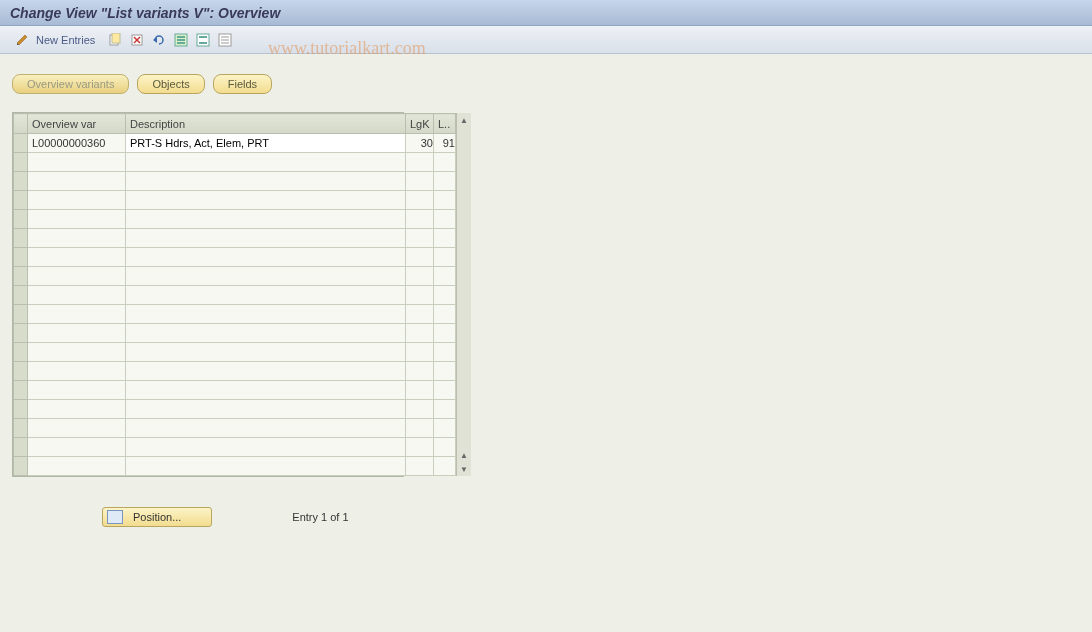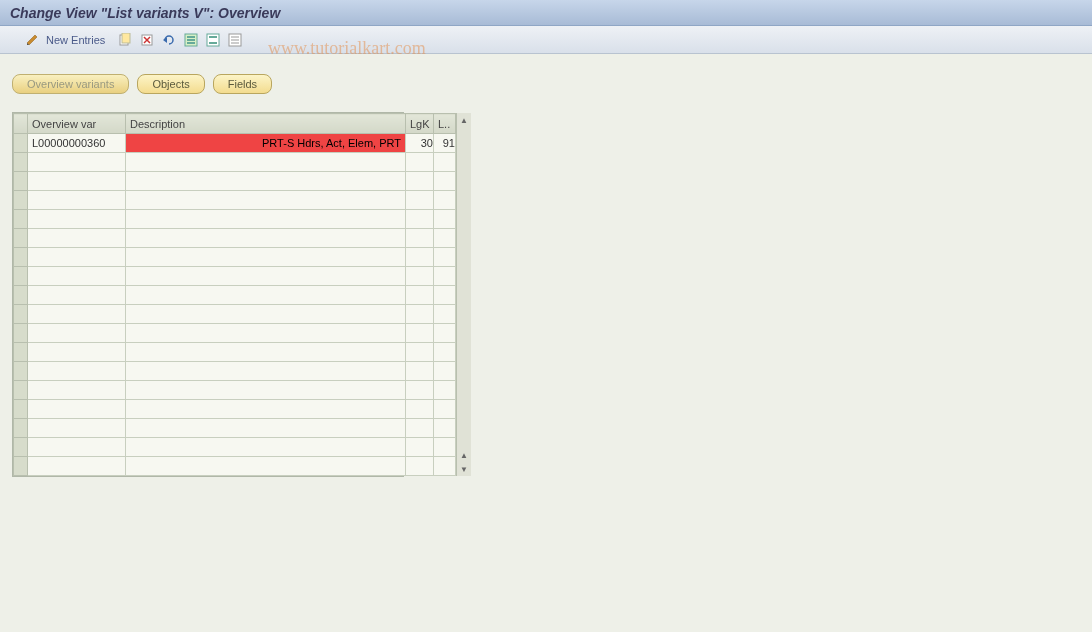--- a/index.html
+++ b/index.html
@@ -22,21 +22,21 @@
       align-items: center;
     }
     .title-text {
       font-weight: bold;
       font-style: italic;
       font-size: 14px;
       color: #3a3a5a;
     }
     .toolbar {
       background: linear-gradient(to bottom, #eef1f5, #d9e0ea);
-      padding: 3px 24px;
+      padding: 3px 14px;
       border-bottom: 1px solid #b8c3d0;
       height: 28px;
       display: flex;
       align-items: center;
       gap: 6px;
     }
     .toolbar-icon {
       width: 16px; height: 16px;
       display: inline-flex; align-items: center; justify-content: center;
       cursor: pointer;
@@ -119,23 +119,22 @@
       height: 19px;
       white-space: nowrap;
       overflow: hidden;
     }
     .grid td.sel {
       background: #d7dccb;
       border: 1px solid #b8bfae;
       width: 14px;
     }
     .grid td.desc-selected {
-      background: #ef4444;
+      background: #ffffff;
       color: #000;
-      text-align: right;
     }
     .grid td.num { text-align: right; padding-right: 0; }
     .grid-body-wrap {
       display: flex;
     }
     .grid-scroll {
       width: 16px;
       background: #e0e2d6;
       border-left: 1px solid #b8bfae;
       display: flex;
@@ -402,14 +401,21 @@
       </table>
       <div class="grid-scroll">
         <span class="scroll-arrow">▲</span>
         <span style="flex:1"></span>
         <span class="scroll-arrow">▲</span>
         <span class="scroll-arrow">▼</span>
       </div>
     </div>
   </div>
 
+  <div class="footer-row">
+    <div class="position-btn">
+      <span class="pos-icon"></span>
+      <span>Position...</span>
+    </div>
+    <span class="entry-label">Entry 1 of 1</span>
+  </div>
 
 </div>
 
 </body></html>

